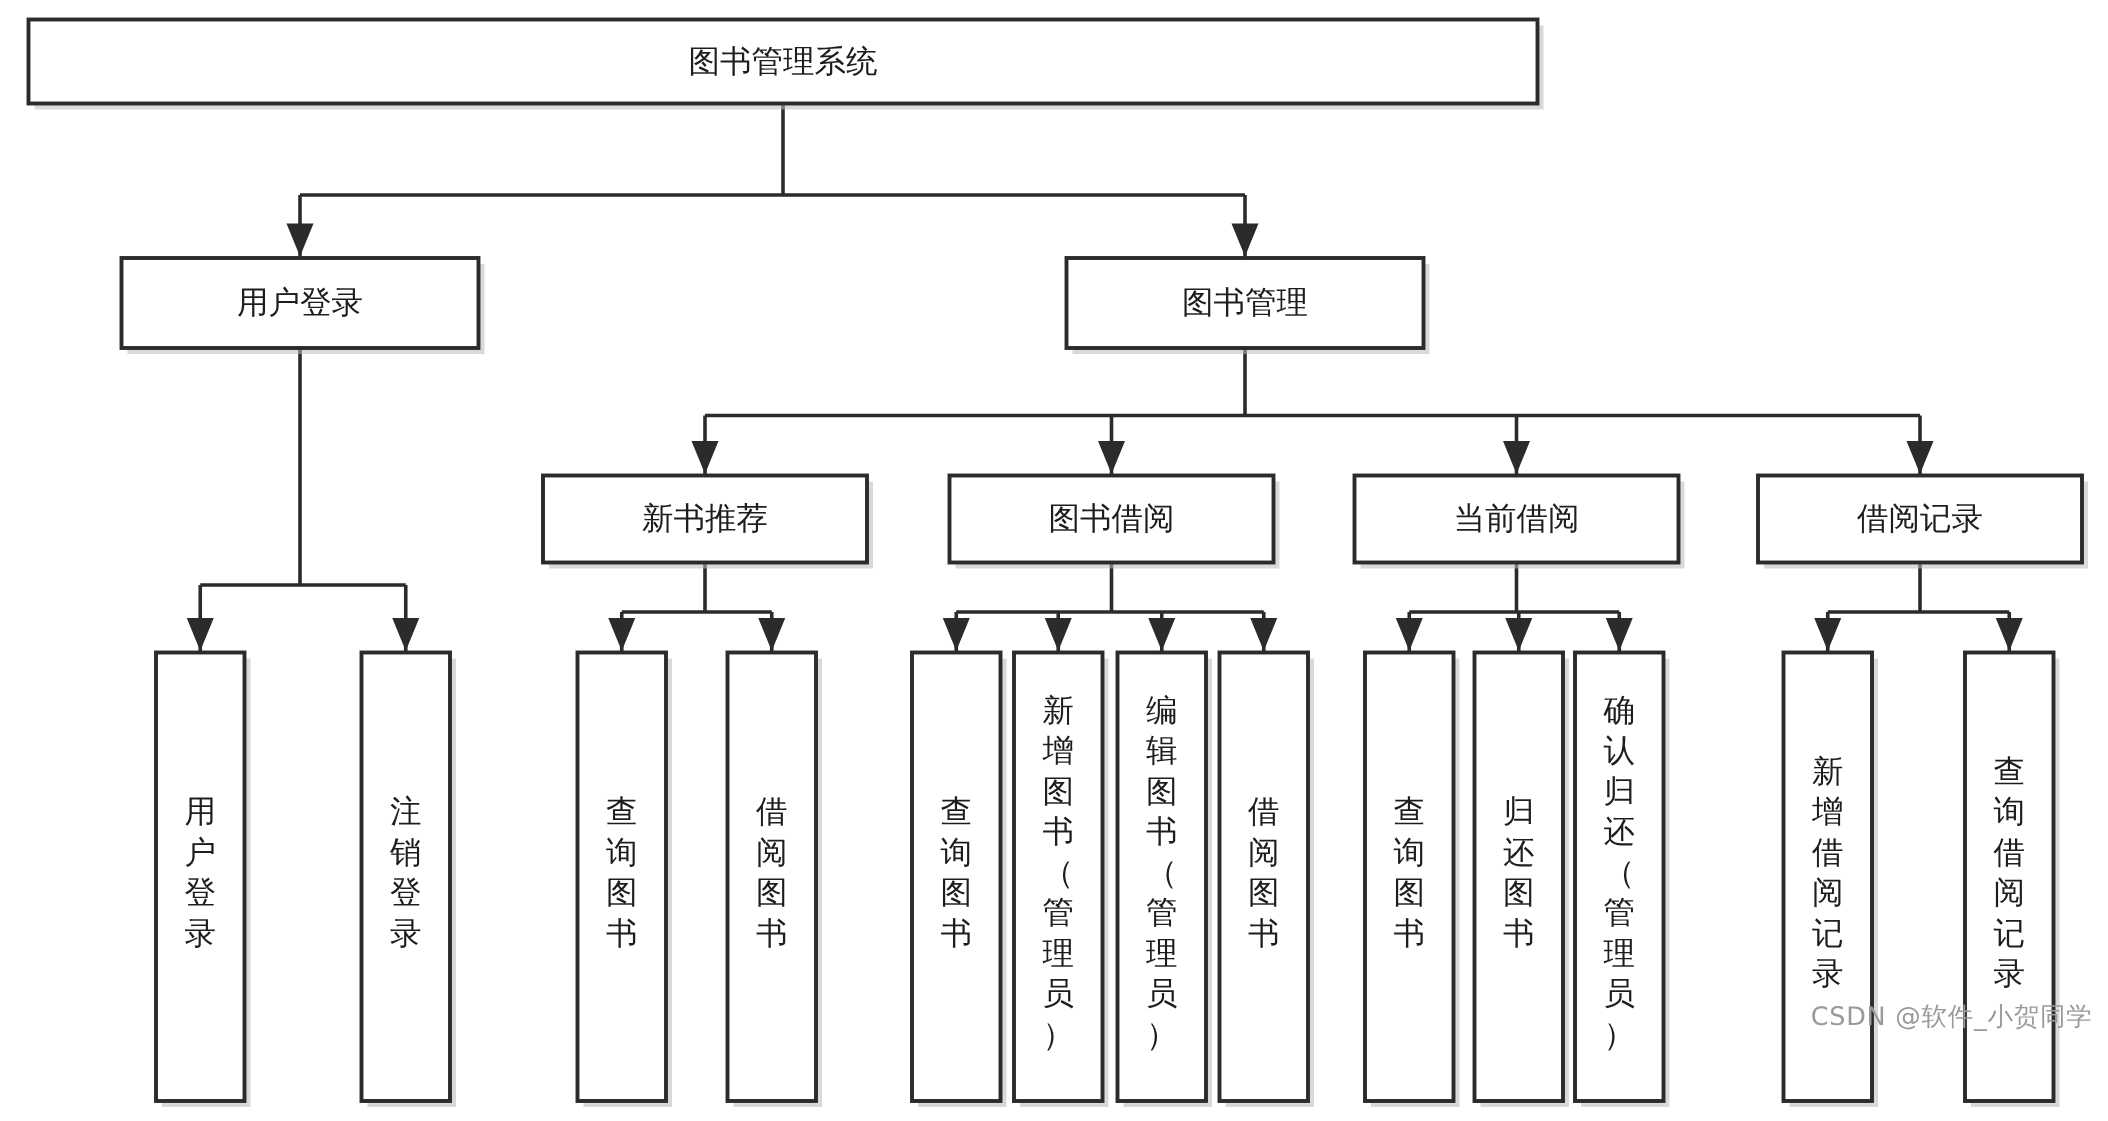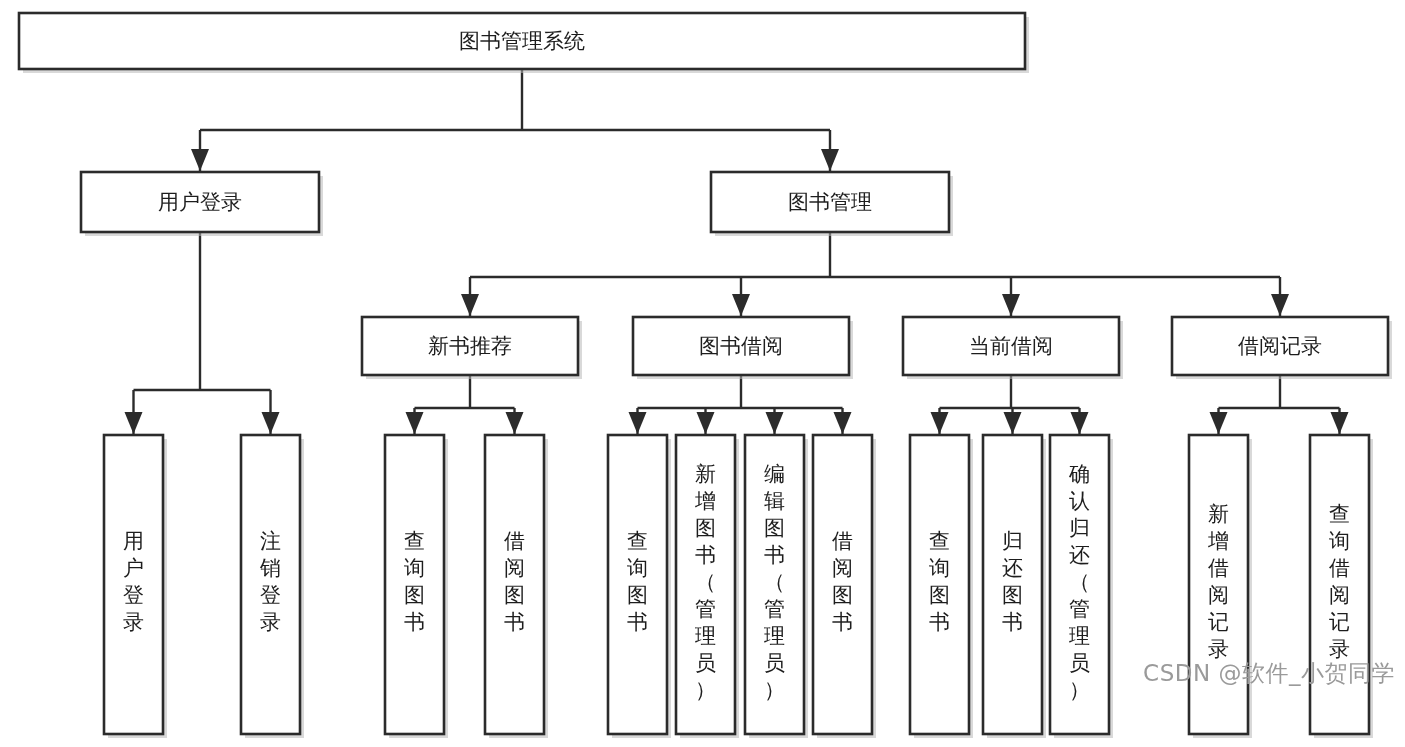--- a/index.html
+++ b/index.html
@@ -55,21 +55,21 @@
     fill: #1d1d1d;
     font-family: "DejaVu Sans", "Liberation Sans", sans-serif;
     font-size: 21px;
     text-anchor: middle;
   }
   .watermark {
     position: absolute;
     right: 10px;
     bottom: 4px;
     font-family: "DejaVu Sans", "Liberation Sans", sans-serif;
-    font-size: 23px;
+    font-size: 17px;
     color: #9a9a9a;
     letter-spacing: 0.5px;
     white-space: nowrap;
     user-select: none;
   }
 </style>
 </head>
 <body>
 
 <div id="diagram-root">

